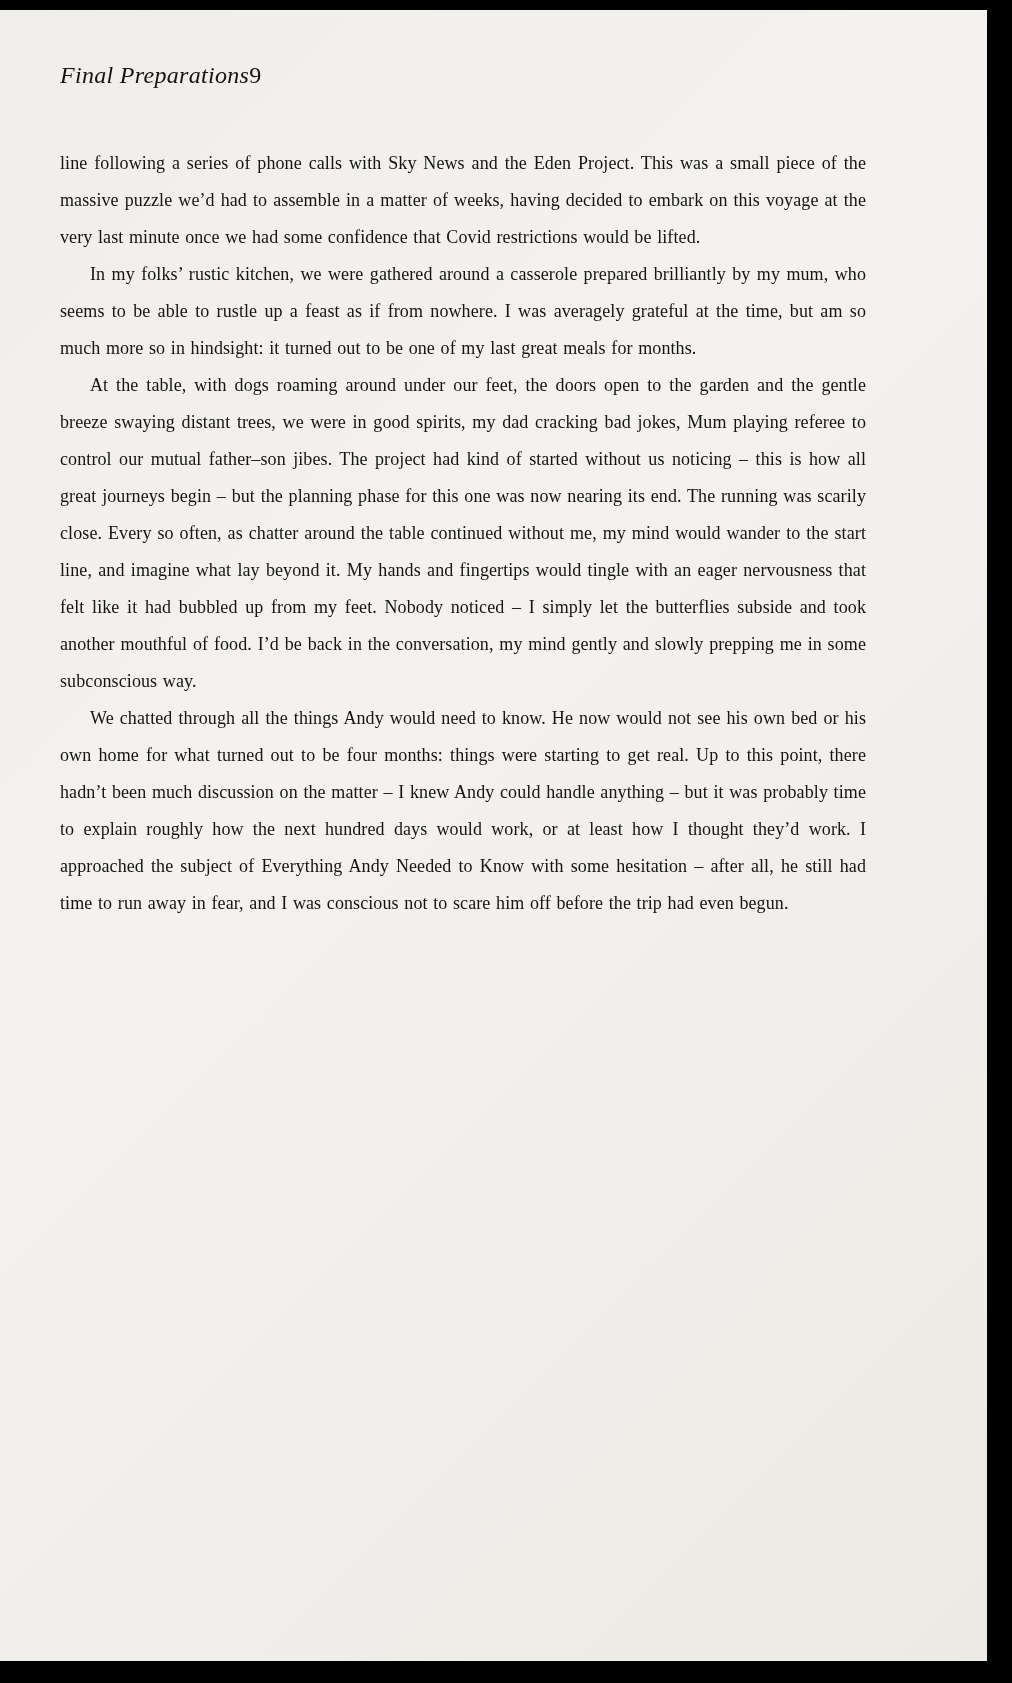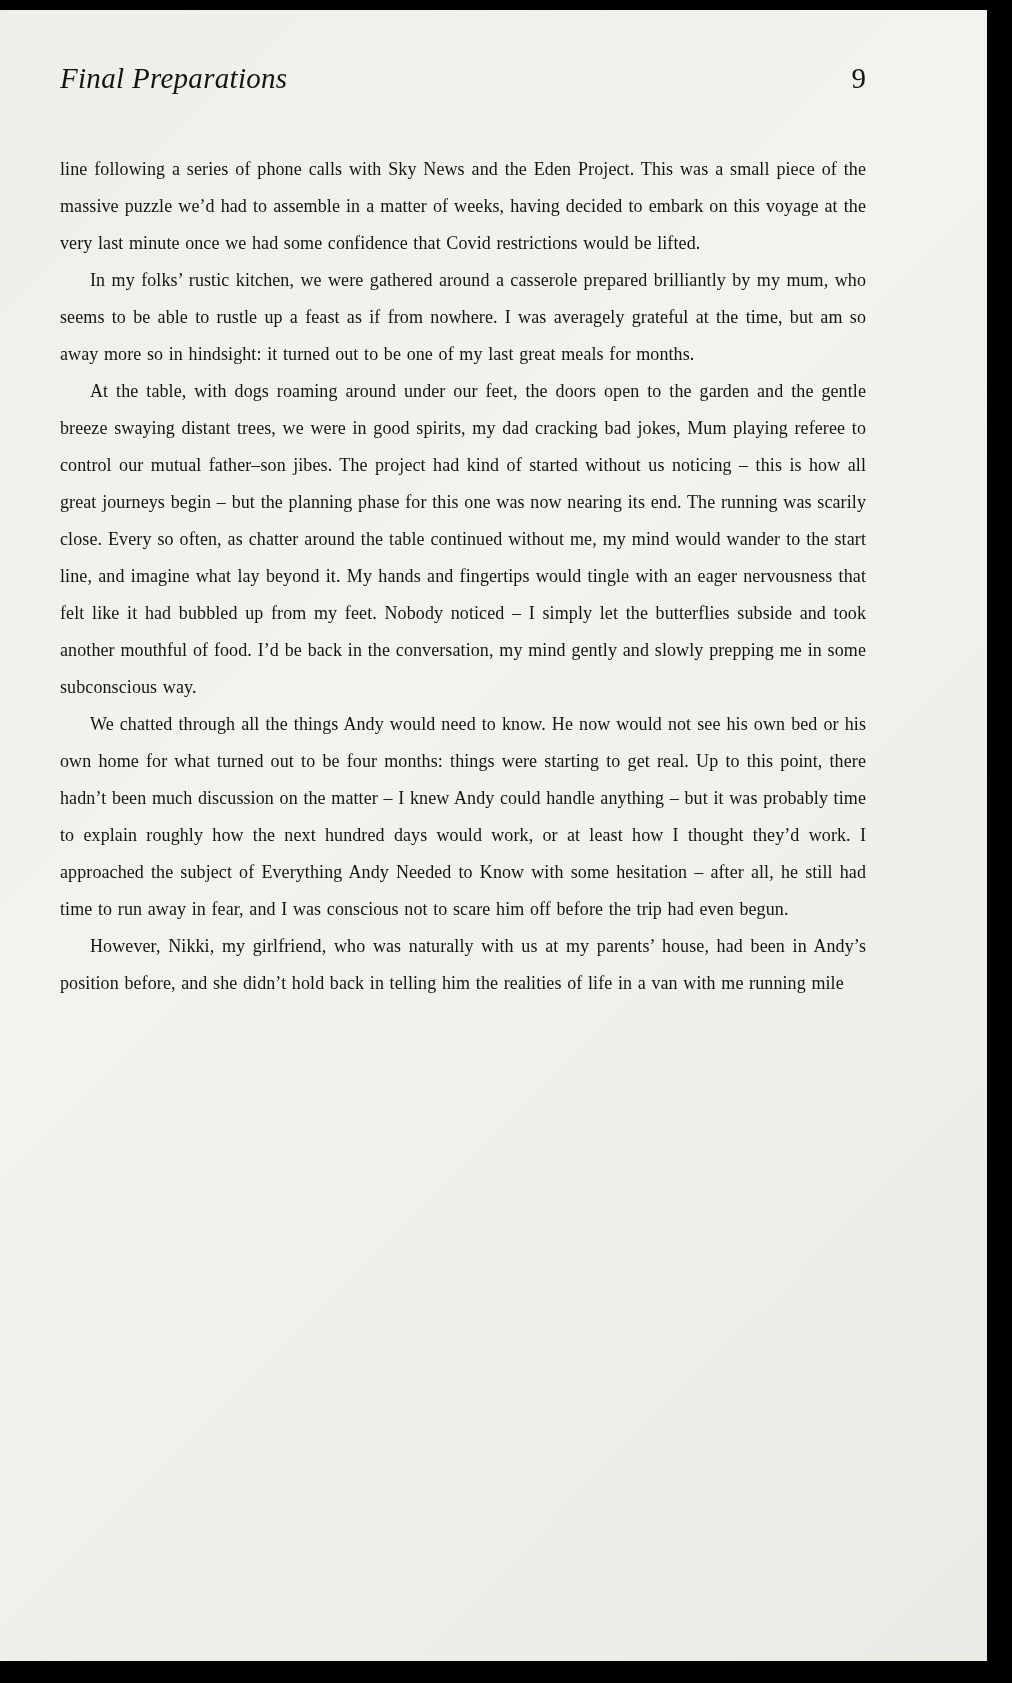--- a/index.html
+++ b/index.html
@@ -25,23 +25,23 @@
     color: #151413;
   }
   .page-inner {
     position: absolute;
     left: 60px;
     top: 52px;
     width: 806px;
   }
   .running-head {
     display: flex;
-    justify-content: space-between;
+    justify-content: flex-start;
     align-items: baseline;
-    font-size: 29px;
+    font-size: 24px;
     margin-bottom: 56px;
   }
   .running-head .title {
     font-style: italic;
     letter-spacing: 0.3px;
   }
   .running-head .folio {
     font-style: normal;
   }
   .body-text p {
@@ -63,21 +63,20 @@
   <div class="paper">
     <div class="page-inner">
 
       <div class="running-head">
         <span class="title">Final Preparations</span>
         <span class="folio">9</span>
       </div>
 
       <div class="body-text">
         <p>line following a series of phone calls with Sky News and the Eden Project. This was a small piece of the massive puzzle we’d had to assemble in a matter of weeks, having decided to embark on this voyage at the very last minute once we had some confidence that Covid restrictions would be lifted.</p>
-        <p class="indent">In my folks’ rustic kitchen, we were gathered around a casserole prepared brilliantly by my mum, who seems to be able to rustle up a feast as if from nowhere. I was averagely grateful at the time, but am so away more so in hindsight: it turned out to be one of my last great meals for months.</p>
+        <p class="indent">In my folks’ rustic kitchen, we were gathered around a casserole prepared brilliantly by my mum, who seems to be able to rustle up a feast as if from nowhere. I was averagely grateful at the time, but am so much more so in hindsight: it turned out to be one of my last great meals for months.</p>
         <p class="indent">At the table, with dogs roaming around under our feet, the doors open to the garden and the gentle breeze swaying distant trees, we were in good spirits, my dad cracking bad jokes, Mum playing referee to control our mutual father–son jibes. The project had kind of started without us noticing – this is how all great journeys begin – but the planning phase for this one was now nearing its end. The running was scarily close. Every so often, as chatter around the table continued without me, my mind would wander to the start line, and imagine what lay beyond it. My hands and fingertips would tingle with an eager nervousness that felt like it had bubbled up from my feet. Nobody noticed – I simply let the butterflies subside and took another mouthful of food. I’d be back in the conversation, my mind gently and slowly prepping me in some subconscious way.</p>
         <p class="indent">We chatted through all the things Andy would need to know. He now would not see his own bed or his own home for what turned out to be four months: things were starting to get real. Up to this point, there hadn’t been much discussion on the matter – I knew Andy could handle anything – but it was probably time to explain roughly how the next hundred days would work, or at least how I thought they’d work. I approached the subject of Everything Andy Needed to Know with some hesitation – after all, he still had time to run away in fear, and I was conscious not to scare him off before the trip had even begun.</p>
-        <p class="indent">However, Nikki, my girlfriend, who was naturally with us at my parents’ house, had been in Andy’s position before, and she didn’t hold back in telling him the realities of life in a van with me running mile</p>
       </div>
 
     </div>
   </div>
 </div>
 
 </body></html>

